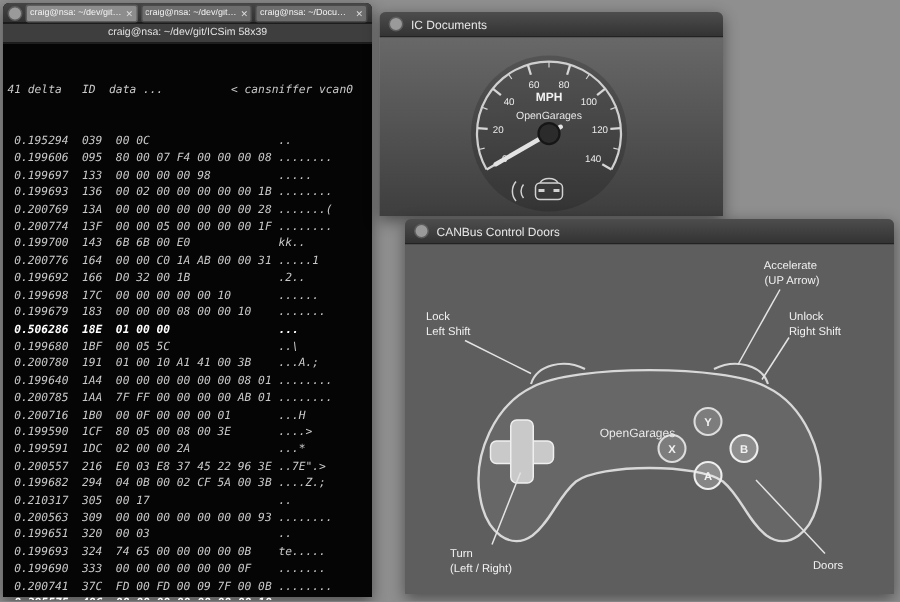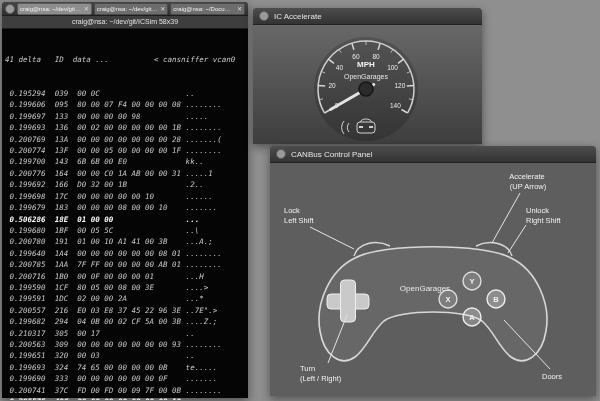--- a/index.html
+++ b/index.html
@@ -79,21 +79,21 @@
     <div class="xterm-title">craig@nsa: ~/dev/git/ICSim 58x39</div>
     <div class="term-body">
       <div class="trow">41 delta   ID  data ...          &lt; cansniffer vcan0</div>
       <div><div class="trow"> 0.195294  039  00 0C                   ..</div><div class="trow"> 0.199606  095  80 00 07 F4 00 00 00 08 ........</div><div class="trow"> 0.199697  133  00 00 00 00 98          .....</div><div class="trow"> 0.199693  136  00 02 00 00 00 00 00 1B ........</div><div class="trow"> 0.200769  13A  00 00 00 00 00 00 00 28 .......(</div><div class="trow"> 0.200774  13F  00 00 05 00 00 00 00 1F ........</div><div class="trow"> 0.199700  143  6B 6B 00 E0             kk..</div><div class="trow"> 0.200776  164  00 00 C0 1A AB 00 00 31 .....1</div><div class="trow"> 0.199692  166  D0 32 00 1B             .2..</div><div class="trow"> 0.199698  17C  00 00 00 00 00 10       ......</div><div class="trow"> 0.199679  183  00 00 00 08 00 00 10    .......</div><div class="trow bold"> 0.506286  18E  01 00 00                ...</div><div class="trow"> 0.199680  1BF  00 05 5C                ..\</div><div class="trow"> 0.200780  191  01 00 10 A1 41 00 3B    ...A.;</div><div class="trow"> 0.199640  1A4  00 00 00 00 00 00 08 01 ........</div><div class="trow"> 0.200785  1AA  7F FF 00 00 00 00 AB 01 ........</div><div class="trow"> 0.200716  1B0  00 0F 00 00 00 01       ...H</div><div class="trow"> 0.199590  1CF  80 05 00 08 00 3E       ....&gt;</div><div class="trow"> 0.199591  1DC  02 00 00 2A             ...*</div><div class="trow"> 0.200557  216  E0 03 E8 37 45 22 96 3E ..7E".&gt;</div><div class="trow"> 0.199682  294  04 0B 00 02 CF 5A 00 3B ....Z.;</div><div class="trow"> 0.210317  305  00 17                   ..</div><div class="trow"> 0.200563  309  00 00 00 00 00 00 00 93 ........</div><div class="trow"> 0.199651  320  00 03                   ..</div><div class="trow"> 0.199693  324  74 65 00 00 00 00 0B    te.....</div><div class="trow"> 0.199690  333  00 00 00 00 00 00 0F    .......</div><div class="trow"> 0.200741  37C  FD 00 FD 00 09 7F 00 0B ........</div><div class="trow bold"> 0.295575  40C  00 00 00 00 00 00 00 10 ........</div></div>
     </div>
   </div>
 
   <div class="window" id="icsim">
     <div class="titlebar">
       <span class="close-dot"></span>
-      <span class="tb-title">IC Accelerate</span>
+      <span class="tb-title">IC Documents</span>
     </div>
     <svg width="228" height="120" viewBox="0 0 228 120">
       <circle cx="112" cy="64" r="52" fill="rgba(0,0,0,0.16)"></circle>
       <path d="M70.4,88 A48,48 0 1 1 153.6,88" fill="none" stroke="#cfcfcf" stroke-width="1.5"></path>
       <g id="gauge-dyn">
           <line x1="70.43078061834694" y1="88" x2="76.49295844483802" y2="84.5" stroke="#d6d6d6" stroke-width="1.5"></line>
           <text x="82.55513627132909" y="83" text-anchor="middle" class="gauge-num">0</text>
           <line x1="65.20346021527246" y1="74.68100482990309" x2="69.10317186399976" y2="73.79092109407783" stroke="#d6d6d6" stroke-width="0.8"></line>
           <line x1="64.13421773530335" y1="60.41295550785161" x2="71.11464431557161" y2="60.936066162956585" stroke="#d6d6d6" stroke-width="1.5"></line>
           <text x="78.09507089583988" y="63.459176818061565" text-anchor="middle" class="gauge-num">20</text>
@@ -127,21 +127,21 @@
         <path d="M3,4 C5,0 13,0 15,4"></path>
         <rect x="2" y="8" width="4" height="2" fill="#d2d2d2" stroke="none"></rect>
         <rect x="12" y="8" width="4" height="2" fill="#d2d2d2" stroke="none"></rect>
       </g>
     </svg>
   </div>
 
   <div class="window" id="panel">
     <div class="titlebar">
       <span class="close-dot"></span>
-      <span class="tb-title">CANBus Control Panel</span>
+      <span class="tb-title">CANBus Control Doors</span>
     </div>
     <svg width="326" height="234" viewBox="0 0 326 234">
 
       <path d="M85,95 C112,80 214,80 241,95 C266,107 281,140 276,168 C272,193 255,204 241,194
                C229,185 224,168 212,158 C196,146 130,146 114,158 C102,168 97,185 85,194
                C71,204 54,193 50,168 C45,140 60,107 85,95 Z" fill="rgba(255,255,255,0.06)" stroke="#d8d8d8" stroke-width="1.6"></path>
       <path d="M84,93 C88,80 106,76 120,83" fill="none" stroke="#d8d8d8" stroke-width="1.4"></path>
       <path d="M242,93 C238,80 220,76 206,83" fill="none" stroke="#d8d8d8" stroke-width="1.4"></path>
 
       <g>

